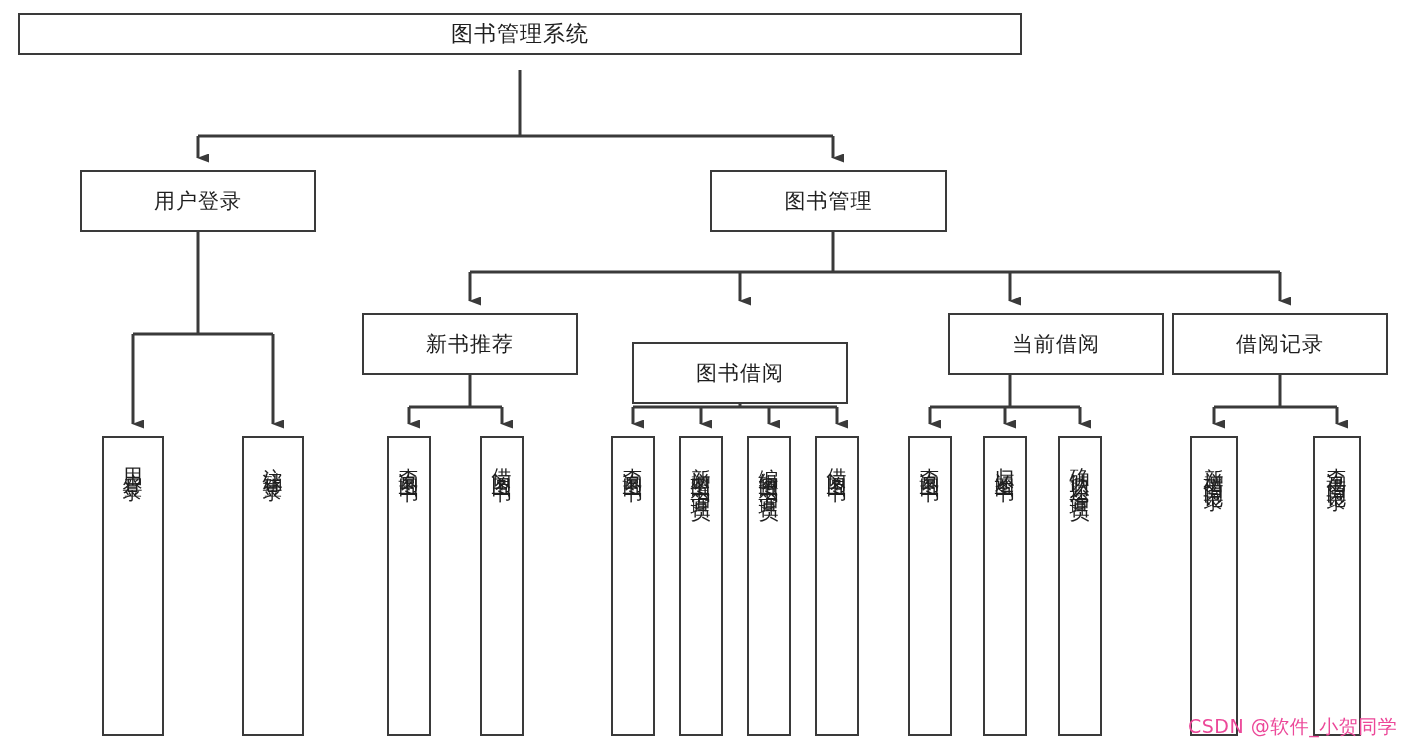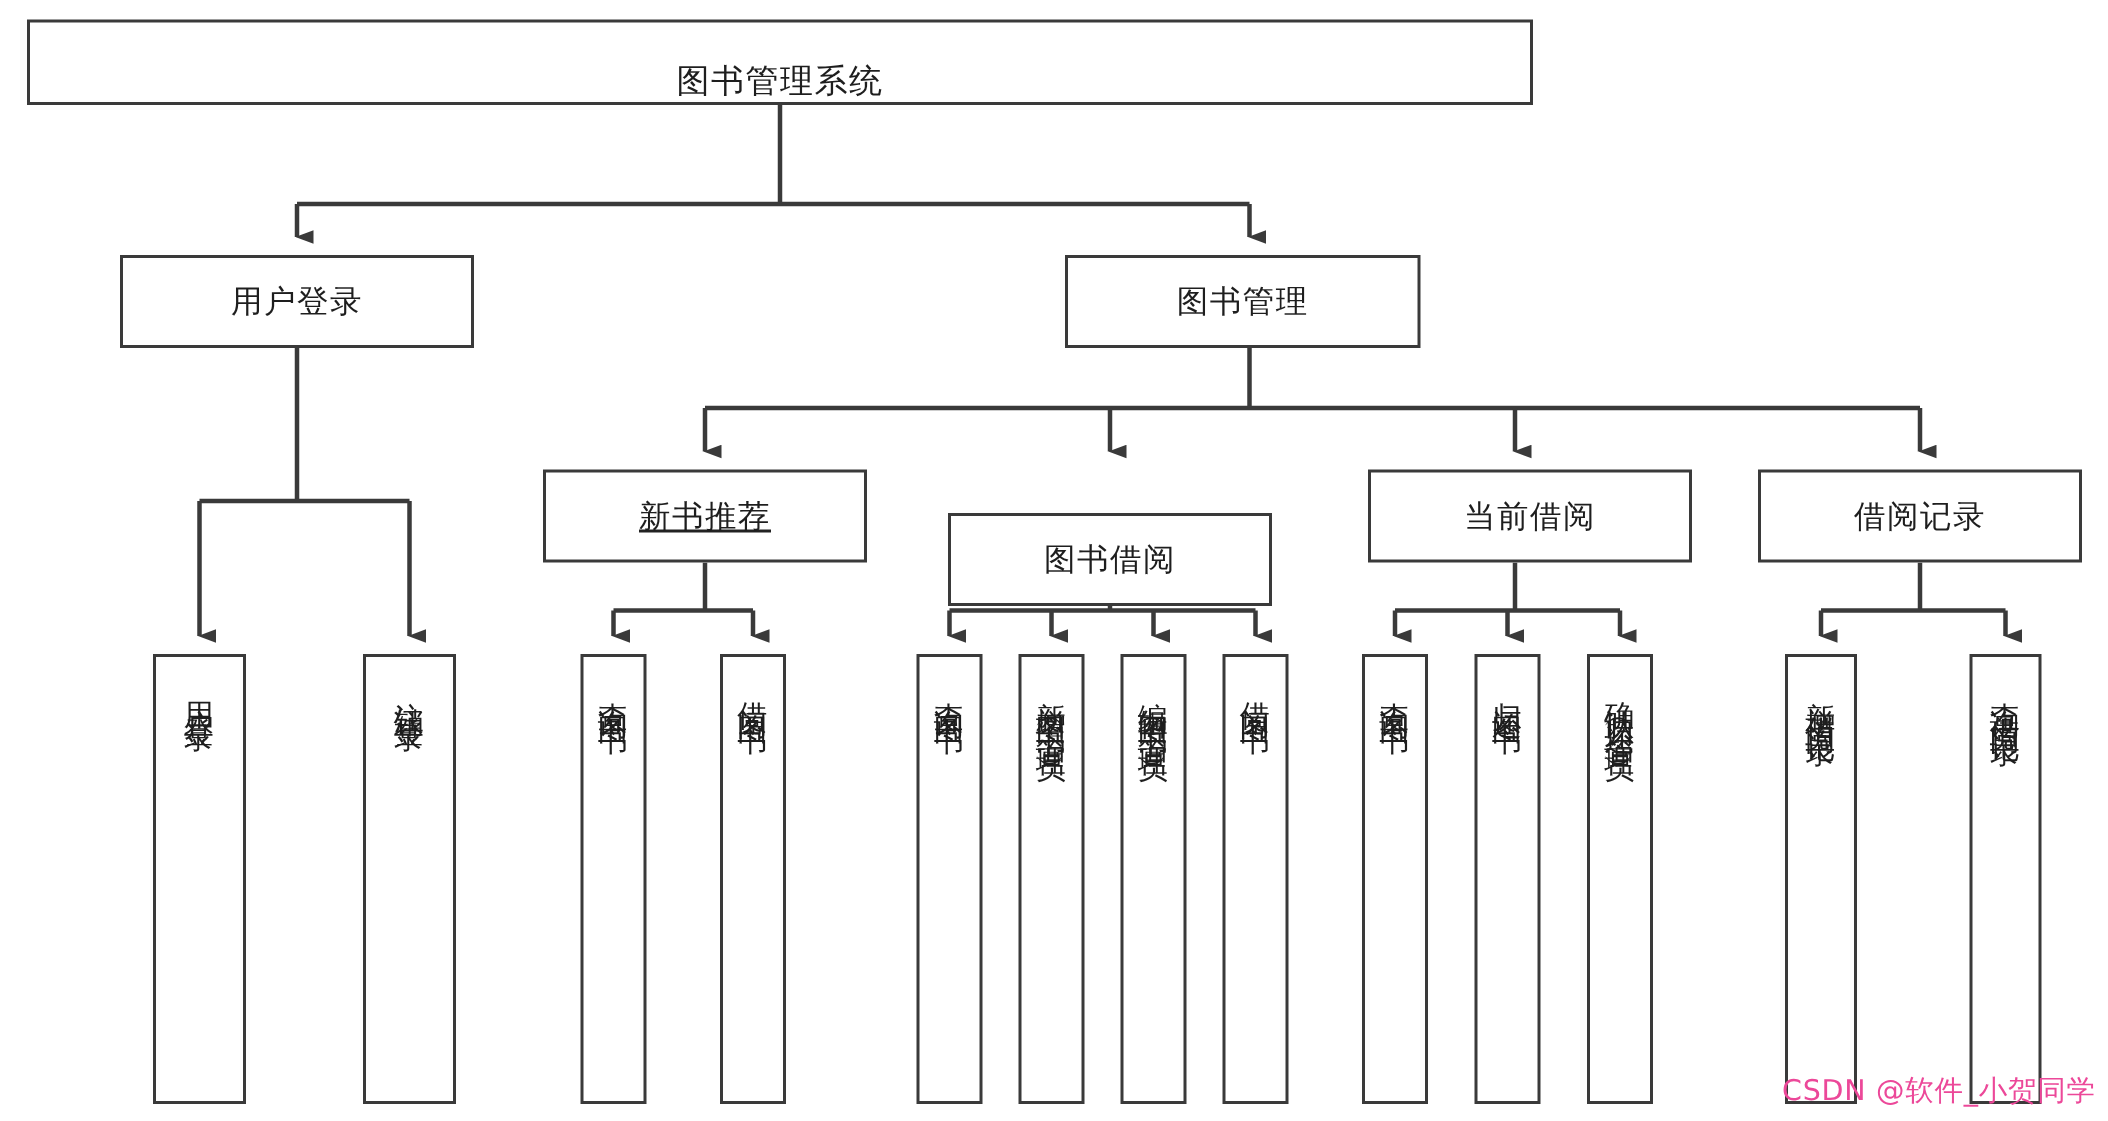--- a/index.html
+++ b/index.html
@@ -120,38 +120,38 @@
       <path d="M1005,407 L1005,424" marker-end="url(#arrowhead)"></path>
       <path d="M1080,407 L1080,424" marker-end="url(#arrowhead)"></path>
 
       <path d="M1280,375 L1280,407"></path>
       <path d="M1214,407 L1337,407"></path>
       <path d="M1214,407 L1214,424" marker-end="url(#arrowhead)"></path>
       <path d="M1337,407 L1337,424" marker-end="url(#arrowhead)"></path>
     </g>
   </svg>
 
-  <div class="node root" style="left:18px; top:13px; width:1004px; height:57px;align-items:flex-end;">
+  <div class="node root" style="left:18px; top:13px; width:1004px; height:42px;">
     <span class="node-label">图书管理系统</span>
   </div>
 
   <div class="node" style="left:80px; top:170px; width:236px; height:62px;">
     <span class="node-label">用户登录</span>
   </div>
   <div class="node" style="left:710px; top:170px; width:237px; height:62px;">
     <span class="node-label">图书管理</span>
   </div>
 
-  <div class="node" style="left:362px; top:313px; width:216px; height:62px;text-decoration:underline;">
+  <div class="node" style="left:362px; top:313px; width:216px; height:62px;">
     <span class="node-label">新书推荐</span>
   </div>
   <div class="node" style="left:632px; top:313px; width:216px; height:62px;margin-top:29px;">
     <span class="node-label">图书借阅</span>
   </div>
-  <div class="node" style="left:912px; top:313px; width:216px; height:62px;">
+  <div class="node" style="left:948px; top:313px; width:216px; height:62px;">
     <span class="node-label">当前借阅</span>
   </div>
   <div class="node" style="left:1172px; top:313px; width:216px; height:62px;">
     <span class="node-label">借阅记录</span>
   </div>
 
   <div class="node leaf" style="left:102px; top:436px; width:62px; height:300px;">
     <span class="node-label">用户登录</span>
   </div>
   <div class="node leaf" style="left:242px; top:436px; width:62px; height:300px;">

